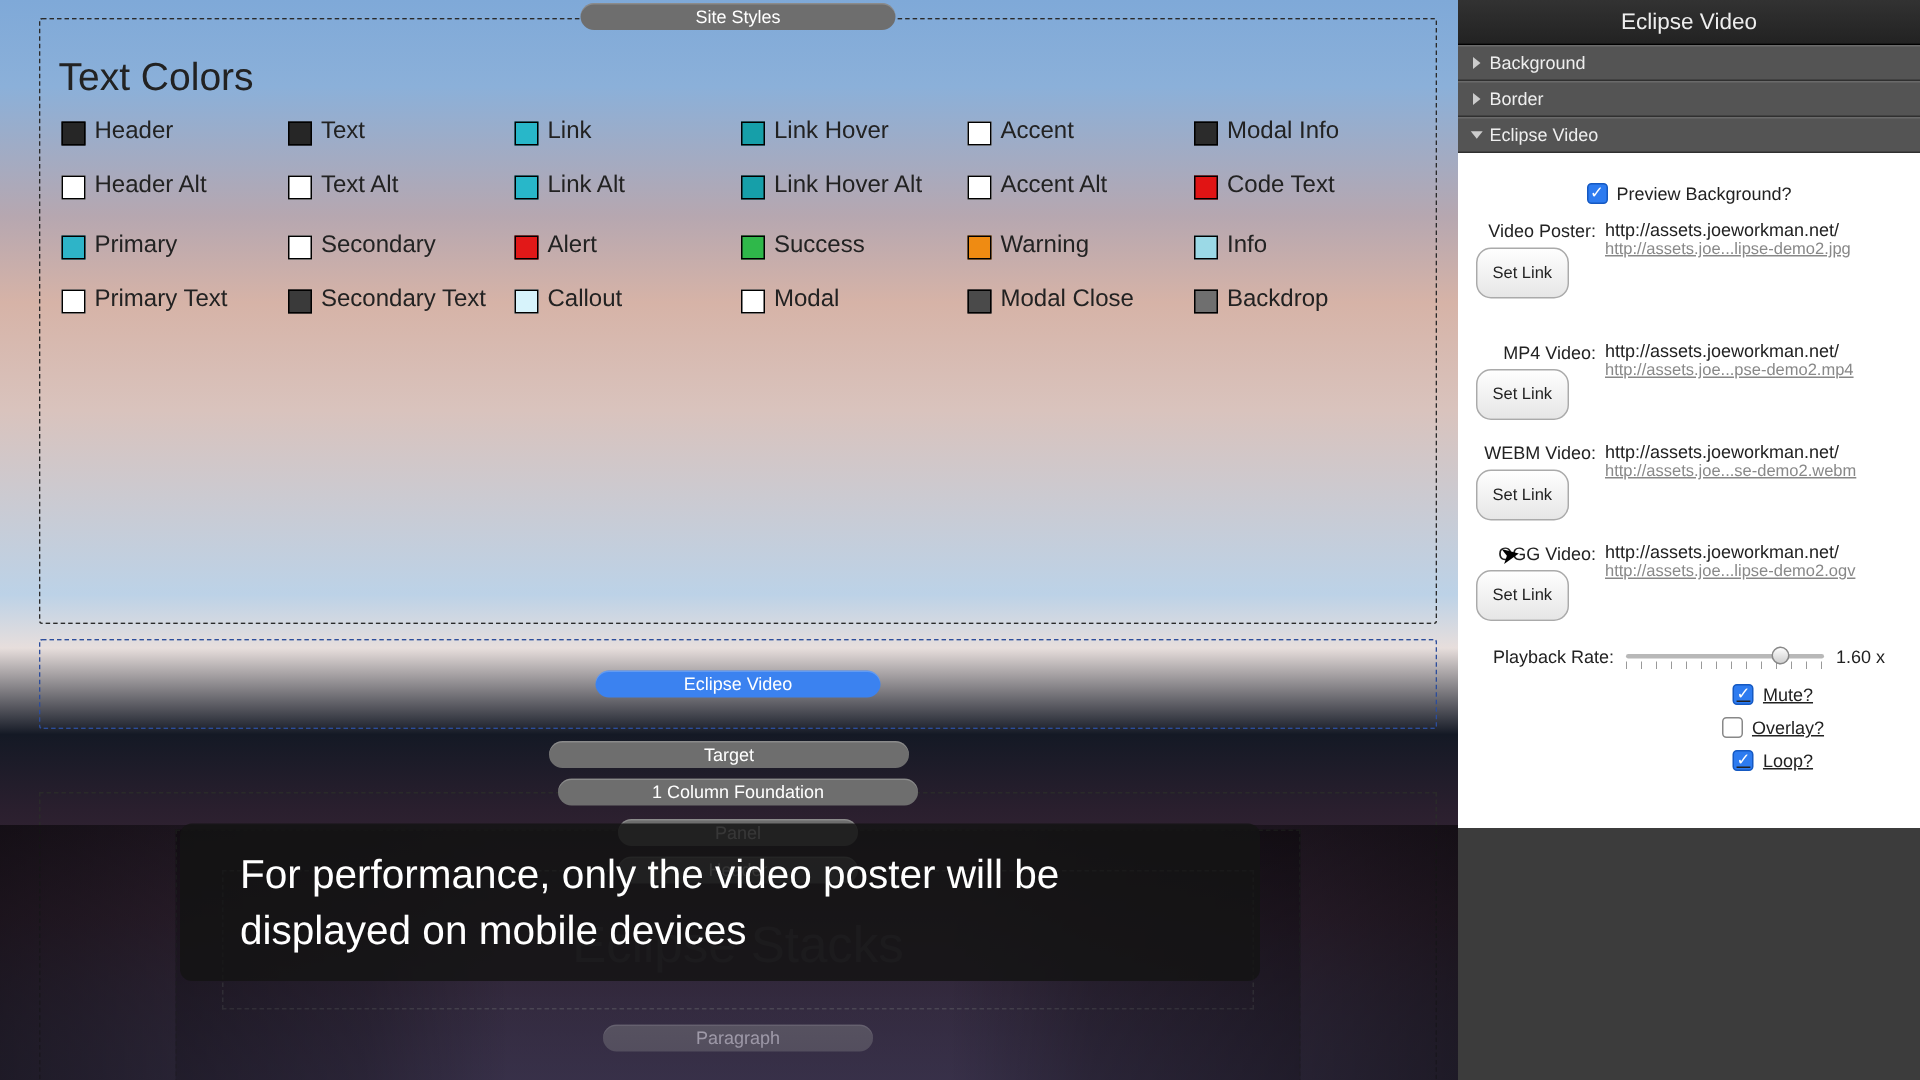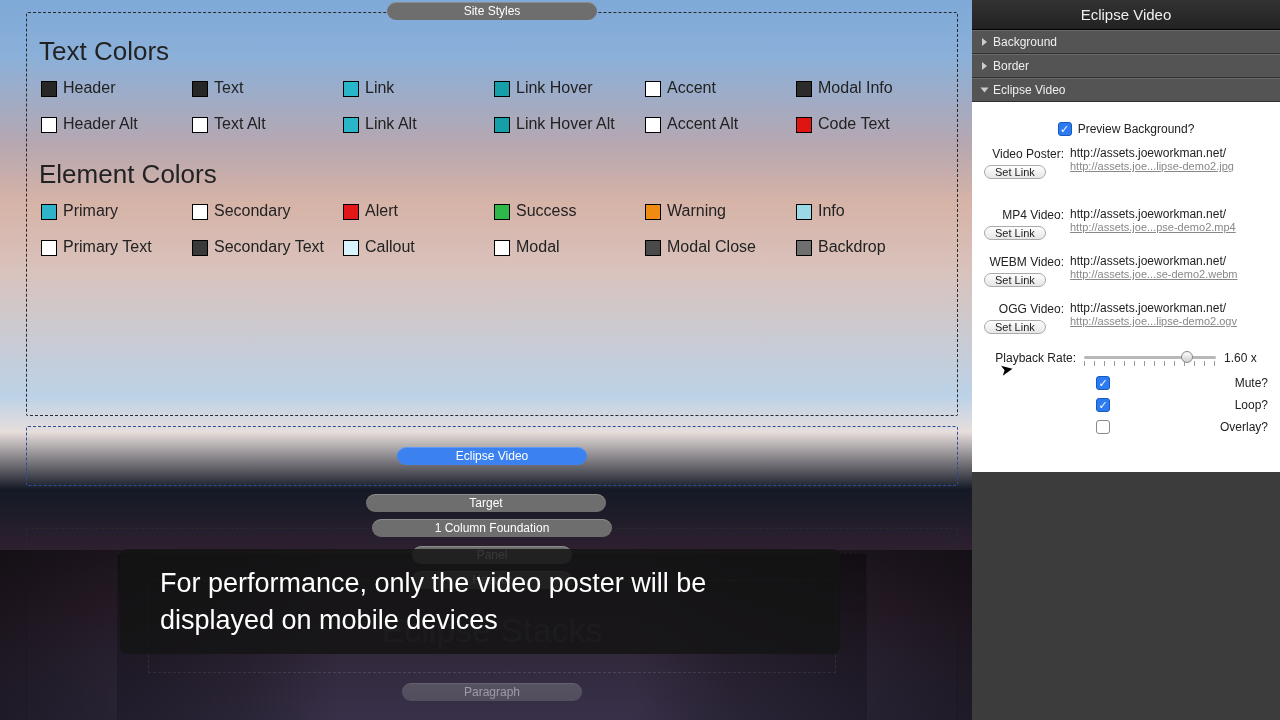--- a/index.html
+++ b/index.html
@@ -83,28 +83,28 @@
   .tri { width: 0; height: 0; border-left: 5px solid #ccc; border-top: 4px solid transparent; border-bottom: 4px solid transparent;}
   .tri.open { transform: rotate(90deg); }
   .panel-body { background: #fff; color: #222; padding: 10px 12px 30px 12px; }
 
   .row { display: flex; align-items: flex-start; gap: 6px; margin-bottom: 14px; }
   .row .label { width: 80px; text-align: right; font-size: 12px; color: #222; padding-top: 1px;}
   .row .val-col { flex: 1; font-size: 12px; }
   .url { color: #222; }
   .url-sub { color: #888; font-size: 11px; text-decoration: underline; }
   .setlink {
-    display: inline-block; font-size: 11px; padding: 0 10px; border: 1px solid #aaa;
+    display: inline-block; font-size: 11px; padding: 10px 10px; border: 1px solid #aaa;
     border-radius: 10px; background: linear-gradient(#fefefe,#e6e6e6); margin-top: 2px;
     text-align: center;
   }
   .label-col { width: 80px; text-align: right; display:flex; flex-direction:column; align-items:flex-start; gap:2px;}
 
   .check-row { display: flex; align-items: center; justify-content: center; gap: 6px; margin: 10px 0;}
-  .check-row.left { justify-content: space-between; padding-left: 112px; margin: 8px 0;}
+  .check-row.left { justify-content: center; padding-left: 112px; margin: 8px 0; text-decoration: underline;}
   .chk { width: 14px; height: 14px; border: 1px solid #888; border-radius: 3px; background: #fff; display:flex; align-items:center; justify-content:center;}
   .chk.on { background: #2d7bf0; border-color:#1559c2;}
   .chk.on::after { content:"✓"; color:#fff; font-size:11px; line-height:1;}
 
   .slider-row { display:flex; align-items:center; gap:8px; margin-top: 12px; }
   .slider-row .label { width:92px; text-align:right; font-size:12px; }
   .slider { position:relative; flex:1; height:20px; }
   .track { position:absolute; left:0; right:0; top:8px; height:3px; background:#b8b8b8; border-radius:2px;}
   .ticks { position:absolute; left:0; right:0; top:13px; height:5px;
            background: repeating-linear-gradient(to right, #999 0 1px, transparent 1px 10px);}
@@ -169,21 +169,20 @@
         <div class="swatch-item">
           <span class="sw" style="background: rgb(255, 255, 255);"></span>
           <span>Accent Alt</span>
         </div>
         <div class="swatch-item">
           <span class="sw" style="background: rgb(225, 20, 20);"></span>
           <span>Code Text</span>
         </div>
       </div>
 
-    <div class="section-title">Element Colors</div>
     <div class="color-grid" id="element-colors">
         <div class="swatch-item">
           <span class="sw" style="background: rgb(46, 180, 200);"></span>
           <span>Primary</span>
         </div>
         <div class="swatch-item">
           <span class="sw" style="background: rgb(255, 255, 255);"></span>
           <span>Secondary</span>
         </div>
         <div class="swatch-item">
@@ -329,23 +328,23 @@
           <span class="knob"></span>
       </span>
       <span class="rate-val">1.60 x</span>
     </div>
 
     <div class="check-row left">
       <span class="chk on"></span>
       <span>Mute?</span>
     </div>
     <div class="check-row left">
+      <span class="chk"></span>
+      <span>Overlay?</span>
+    </div>
+    <div class="check-row left">
       <span class="chk on"></span>
       <span>Loop?</span>
     </div>
-    <div class="check-row left">
-      <span class="chk"></span>
-      <span>Overlay?</span>
-    </div>
   </div>
 
   <div class="insp-footer"></div>
 </div>
 
 </body></html>

